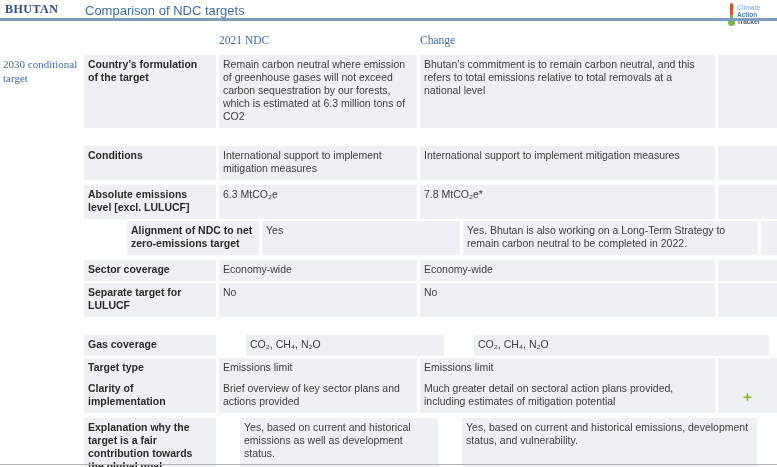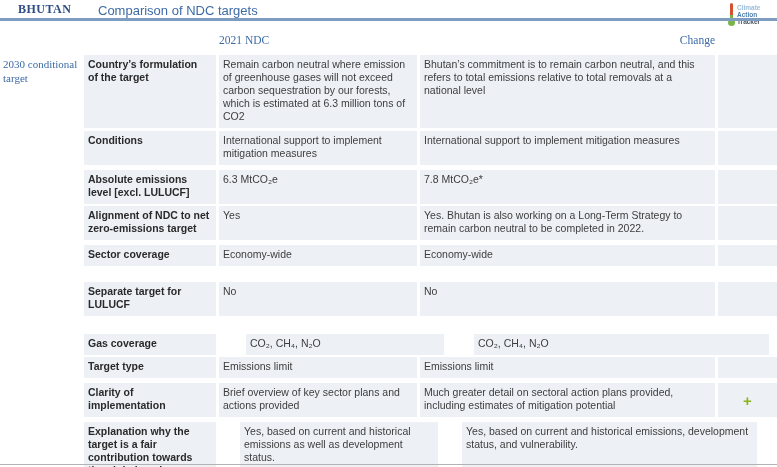--- a/index.html
+++ b/index.html
@@ -4,40 +4,40 @@
 <style>
   * { margin:0; padding:0; box-sizing:border-box; }
   html,body { width:777px; height:467px; }
   body {
     font-family:"Liberation Sans","DejaVu Sans",sans-serif;
     background:#ffffff; color:#3d3d3d; position:relative; overflow:hidden;
     font-size:10.5px; line-height:13px;
   }
 
   
-  .hdr { position:absolute; top:3px; left:18px; right:0; height:16px; }
+  .hdr { position:absolute; top:3px; left:5px; right:0; height:16px; }
   .hdr-country { font-family:"Liberation Serif","DejaVu Serif",serif; font-weight:bold;
     color:#2e4c85; font-size:12px; letter-spacing:.5px; }
   .hdr-title { position:absolute; left:80px; top:1px; color:#3d6ba6; font-size:13px; }
   .top-rule { position:absolute; top:18px; left:0; width:777px; height:3px; background:#7f9cc1; }
 
   
   .logo { position:absolute; top:2px; right:3px; width:46px; height:26px; display:flex; gap:2px; }
   .thermo { width:7px; height:25px; position:relative; }
   .thermo .stem { position:absolute; left:2px; top:1px; width:3px; height:16px; background:#d9512c; border-radius:2px 2px 0 0; }
   .thermo .bulb { position:absolute; left:0; bottom:1px; width:7px; height:7px; border-radius:50%; background:#79b548; }
   .thermo .stem-low { position:absolute; left:2px; top:13px; width:3px; height:7px; background:#79b548; }
   .logo-text { font-size:6.5px; line-height:7px; font-weight:bold; padding-top:2px; }
   .lg1 { color:#9bbdda; } .lg2 { color:#4d7fae; } .lg3 { color:#4a5560; }
 
   
   .colhead { position:absolute; top:34px; left:84px; right:0; display:grid;
     grid-template-columns:132px 198px 295px 1fr; column-gap:3px;
     font-family:"Liberation Serif","DejaVu Serif",serif; color:#3d6ba6; font-size:11.5px; }
-  .colhead .ch-change { text-align:right; }
+  .colhead .ch-change { text-align:left; }
 
   
   .side-label { position:absolute; top:57px; left:3px; width:80px;
     font-family:"Liberation Serif","DejaVu Serif",serif; color:#3d6ba6; font-size:11px; line-height:14px; }
 
   
   .table-wrap { position:absolute; top:55px; left:84px; right:0; }
   .row { display:grid; grid-template-columns:132px 198px 295px 1fr; column-gap:3px; }
   .cell { background:#edf1f6; padding:3px 6px 5px 4px; }
   .cell.label { font-weight:bold; color:#2a2a2a; }
@@ -77,63 +77,63 @@
 <div class="side-label">2030 conditional target</div>
 
 <div class="table-wrap">
   <div id="table">
       <div class="row" style="min-height: 62px; margin-top: 0px;">
         <div class="cell label">Country’s formulation of the target</div>
         <div class="cell ">Remain carbon neutral where emission of greenhouse gases will not exceed carbon sequestration by our forests, which is estimated at 6.3 million tons of CO2</div>
         <div class="cell ">Bhutan’s commitment is to remain carbon neutral, and this refers to total emissions relative to total removals at a national level</div>
         <div class="cell change"></div>
       </div>
-      <div class="row" style="min-height: 28px; margin-top: 3px;">
+      <div class="row" style="min-height: 28px; margin-top: 18px;">
         <div class="cell label">Conditions</div>
         <div class="cell ">International support to implement mitigation measures</div>
         <div class="cell ">International support to implement mitigation measures</div>
         <div class="cell change"></div>
       </div>
       <div class="row" style="min-height: 28px; margin-top: 5px;">
         <div class="cell label">Absolute emissions level [excl. LULUCF]</div>
         <div class="cell ">6.3 MtCO₂e</div>
         <div class="cell ">7.8 MtCO₂e*</div>
         <div class="cell change"></div>
       </div>
-      <div class="row" style="min-height: 28px; margin-top: 2px;">
+      <div class="row" style="min-height: 28px; margin-top: 2px; margin-left: 43px;">
         <div class="cell label">Alignment of NDC to net zero-emissions target</div>
         <div class="cell ">Yes</div>
         <div class="cell ">Yes. Bhutan is also working on a Long-Term Strategy to remain carbon neutral to be completed in 2022.</div>
         <div class="cell change"></div>
       </div>
       <div class="row" style="min-height: 16px; margin-top: 5px;">
         <div class="cell label">Sector coverage</div>
         <div class="cell ">Economy-wide</div>
         <div class="cell ">Economy-wide</div>
         <div class="cell change"></div>
       </div>
-      <div class="row" style="min-height: 18px; margin-top: 16px; border-radius: 7px;">
+      <div class="row" style="min-height: 18px; margin-top: 2px; border-radius: 7px;">
         <div class="cell label">Separate target for LULUCF</div>
         <div class="cell ">No</div>
         <div class="cell ">No</div>
         <div class="cell change"></div>
       </div>
       <div class="row" style="min-height: 16px; margin-top: 18px; gap: 30px;">
         <div class="cell label">Gas coverage</div>
         <div class="cell ">CO₂, CH₄, N₂O</div>
         <div class="cell ">CO₂, CH₄, N₂O</div>
         <div class="cell change"></div>
       </div>
       <div class="row" style="min-height: 16px; margin-top: 2px;">
         <div class="cell label">Target type</div>
         <div class="cell ">Emissions limit</div>
         <div class="cell ">Emissions limit</div>
         <div class="cell change"></div>
       </div>
-      <div class="row" style="min-height: 34px; margin-top: 5px;">
+      <div class="row" style="min-height: 34px; ">
         <div class="cell label">Clarity of implementation</div>
         <div class="cell ">Brief overview of key sector plans and actions provided</div>
         <div class="cell ">Much greater detail on sectoral action plans provided, including estimates of mitigation potential</div>
         <div class="cell change">
           <span class="plus">+</span>
         </div>
       </div>
       <div class="row" style="min-height: 44px; margin-top: 5px; gap: 24px;">
         <div class="cell label">Explanation why the target is a fair contribution towards the global goal</div>
         <div class="cell ">Yes, based on current and historical emissions as well as development status.</div>

